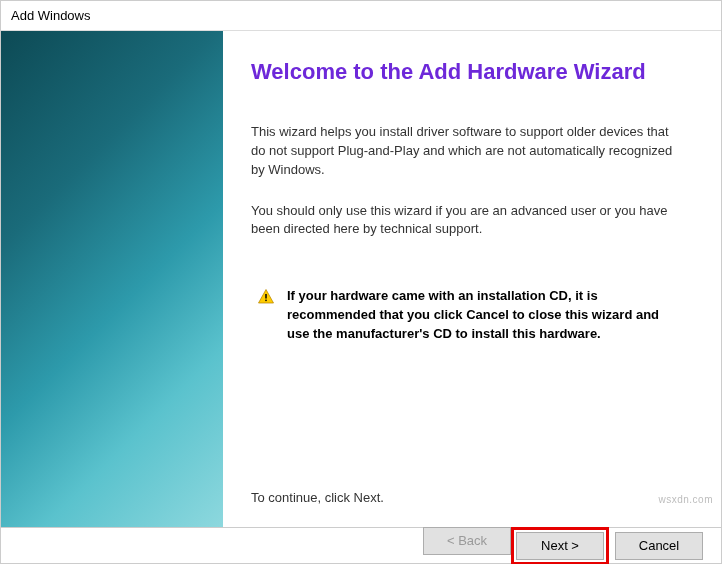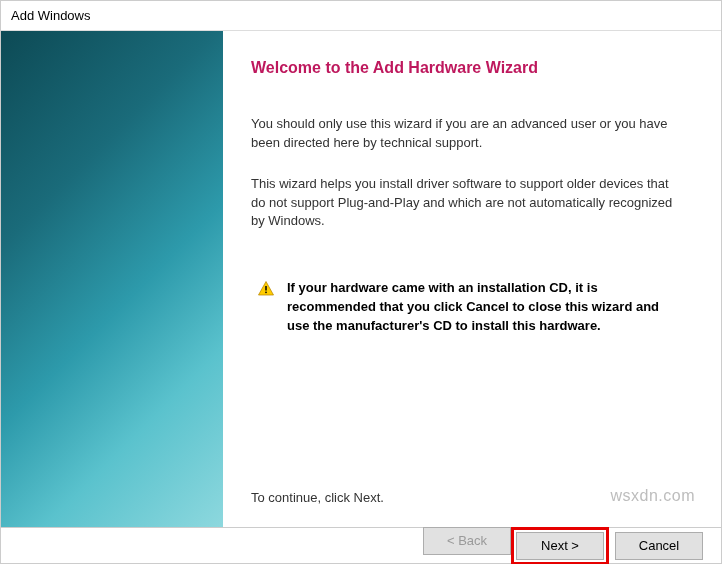--- a/index.html
+++ b/index.html
@@ -39,23 +39,23 @@
       background: linear-gradient(135deg, #0d4a55 0%, #1a6b7a 30%, #2d9aab 55%, #5ac2cd 75%, #8dd8de 100%);
       flex-shrink: 0;
     }
     .content {
       flex: 1;
       padding: 28px 36px 10px 28px;
       display: flex;
       flex-direction: column;
     }
     .heading {
-      font-size: 16px;
+      font-size: 22px;
       font-weight: 600;
-      color: #be185d;
+      color: #6d28d9;
       margin-bottom: 38px;
     }
     .para {
       font-size: 13px;
       color: #333;
       line-height: 1.45;
       margin-bottom: 22px;
     }
     .warning-row {
       display: flex;
@@ -109,45 +109,45 @@
     }
     .btn-group { display: flex; }
     .btn-group .btn { border-radius: 0; }
     .highlight {
       border: 3px solid #e60000;
       padding: 2px;
       display: inline-block;
     }
     .watermark {
       position: absolute;
-      right: 26px;
+      right: 8px;
       bottom: 58px;
-      font-size: 16px;
+      font-size: 10px;
       color: #bdbdbd;
       letter-spacing: 0.5px;
       pointer-events: none;
     }
   </style>
 </head>
 <body>
 
 <div class="window">
 
   <div class="titlebar">
     <span>Add Windows</span>
   </div>
 
   <div class="body">
     <div class="side-panel"></div>
 
     <div class="content">
       <div class="heading">Welcome to the Add Hardware Wizard</div>
 
+      <div class="para">This wizard helps you install driver software to support older devices that do not support Plug-and-Play and which are not automatically recognized by Windows.</div>
       <div class="para">You should only use this wizard if you are an advanced user or you have been directed here by technical support.</div>
-      <div class="para">This wizard helps you install driver software to support older devices that do not support Plug-and-Play and which are not automatically recognized by Windows.</div>
 
       <div class="warning-row">
         <svg class="warning-icon" viewBox="0 0 24 24">
           <path d="M12 2 L22 20 L2 20 Z" fill="#ffcc00" stroke="#b88600" stroke-width="1"></path>
           <rect x="11" y="8" width="2" height="6" fill="#000"></rect>
           <rect x="11" y="15.5" width="2" height="2" fill="#000"></rect>
         </svg>
         <div class="warning-text">If your hardware came with an installation CD, it is recommended that you click Cancel to close this wizard and use the manufacturer's CD to install this hardware.</div>
       </div>
 

